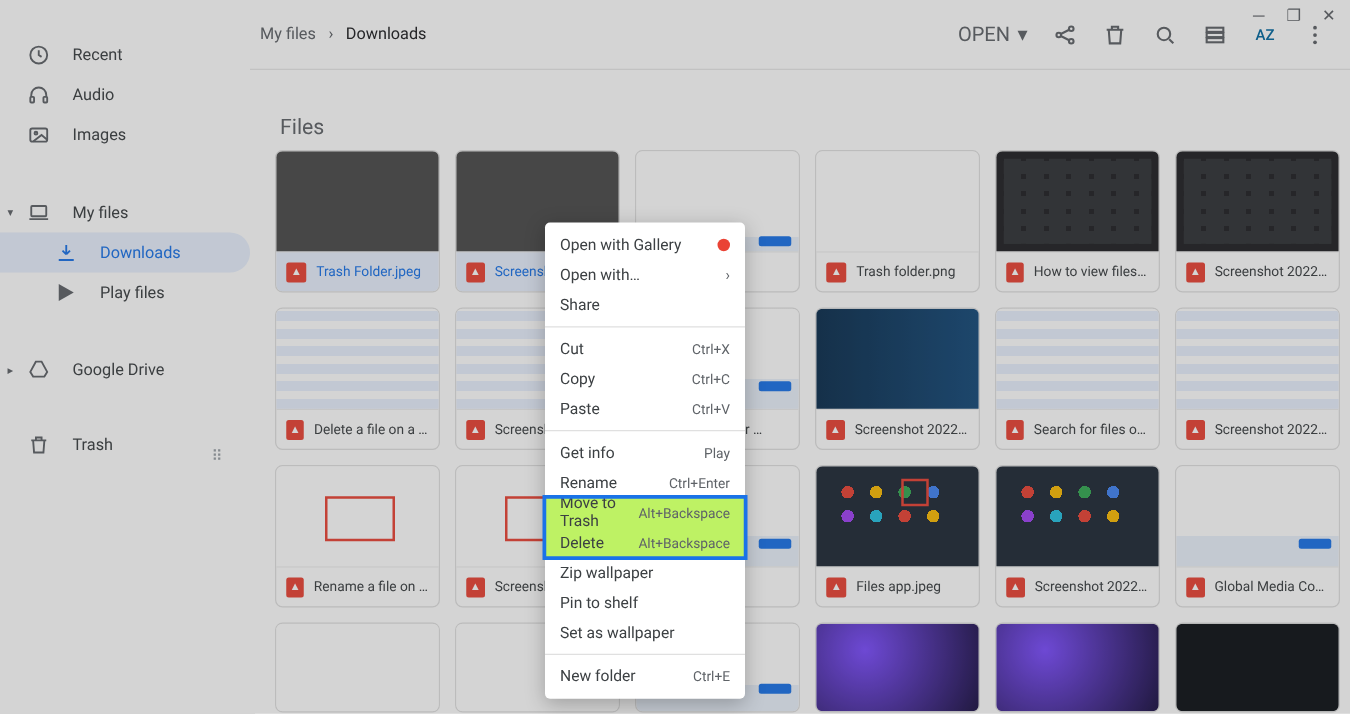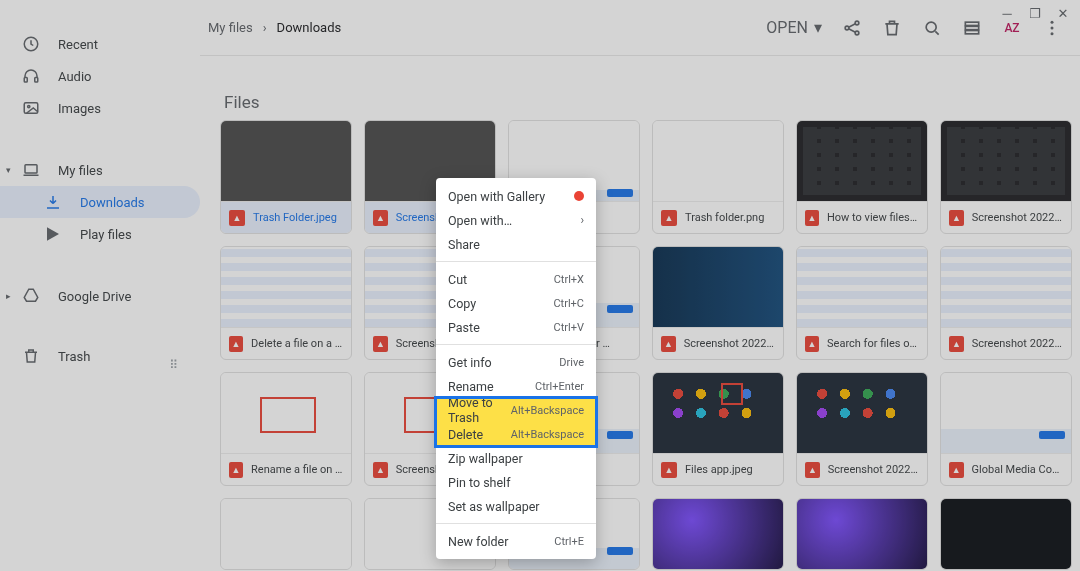--- a/index.html
+++ b/index.html
@@ -73,21 +73,21 @@
     radial-gradient(circle at 75% 50%,#fbbc04 0 5px,transparent 5px);}
   .thumb.desktop.redbox::after{content:'';position:absolute;left:52%;top:12%;width:18px;height:18px;border:2px solid #ea4335;}
 
   
   .ctx { position:absolute; left:436px; top:178px; width:160px; background:#fff; border-radius:4px; box-shadow:0 4px 16px rgba(0,0,0,.25); padding:6px 0; font-size:12.5px; color:#3c4043; z-index:6000;}
   .ctx .mi { display:flex; align-items:center; justify-content:space-between; padding:0 12px; height:24px; }
   .ctx .sep { height:1px; background:#e0e0e0; margin:5px 0;}
   .ctx .sc { color:#5f6368; font-size:11px;}
   .ctx .chev { color:#5f6368; font-size:12px;}
   .ctx .dot { width:10px;height:10px;border-radius:50%;background:#ea4335;display:inline-block;}
-  .ctx .highlight-zone { outline:3px solid #1a73e8; outline-offset:-1px; background:#fde047;}
+  .ctx .highlight-zone { outline:3px solid #1a73e8; outline-offset:-1px; background:#bef264;}
 
   svg { width:100%; height:100%; }
 </style>
 </head>
 <body>
 
 <div class="window-controls">
   <span>─</span>
   <span>❐</span>
   <span>✕</span>
@@ -210,21 +210,21 @@
             <path d="M20 20l-4-4"></path>
           </svg>
         </div>
       <div class="ibtn">
           <svg viewBox="0 0 24 24" fill="none" stroke="#5f6368" stroke-width="2">
             <rect x="4" y="5" width="16" height="4"></rect>
             <rect x="4" y="10" width="16" height="4"></rect>
             <rect x="4" y="15" width="16" height="4"></rect>
           </svg>
         </div>
-      <div class="ibtn" style="font-size:12px;font-weight:500;color:#be185d">AZ</div>
+      <div class="ibtn" style="font-size:12px;font-weight:500;color:#0369a1">AZ</div>
       <div class="ibtn">
           <svg viewBox="0 0 24 24" fill="#5f6368">
             <circle cx="12" cy="5" r="1.8"></circle>
             <circle cx="12" cy="12" r="1.8"></circle>
             <circle cx="12" cy="19" r="1.8"></circle>
           </svg>
         </div>
     </div>
   </div>
 
@@ -405,21 +405,21 @@
       <span>Copy</span>
       <span class="sc">Ctrl+C</span>
     </div>
   <div class="mi">
       <span>Paste</span>
       <span class="sc">Ctrl+V</span>
     </div>
   <div class="sep"></div>
   <div class="mi">
       <span>Get info</span>
-      <span class="sc">Drive</span>
+      <span class="sc">Play</span>
     </div>
   <div class="mi">
       <span>Rename</span>
       <span class="sc">Ctrl+Enter</span>
     </div>
   <div class="highlight-zone">
     <div class="mi">
         <span>Move to Trash</span>
         <span class="sc">Alt+Backspace</span>
       </div>

